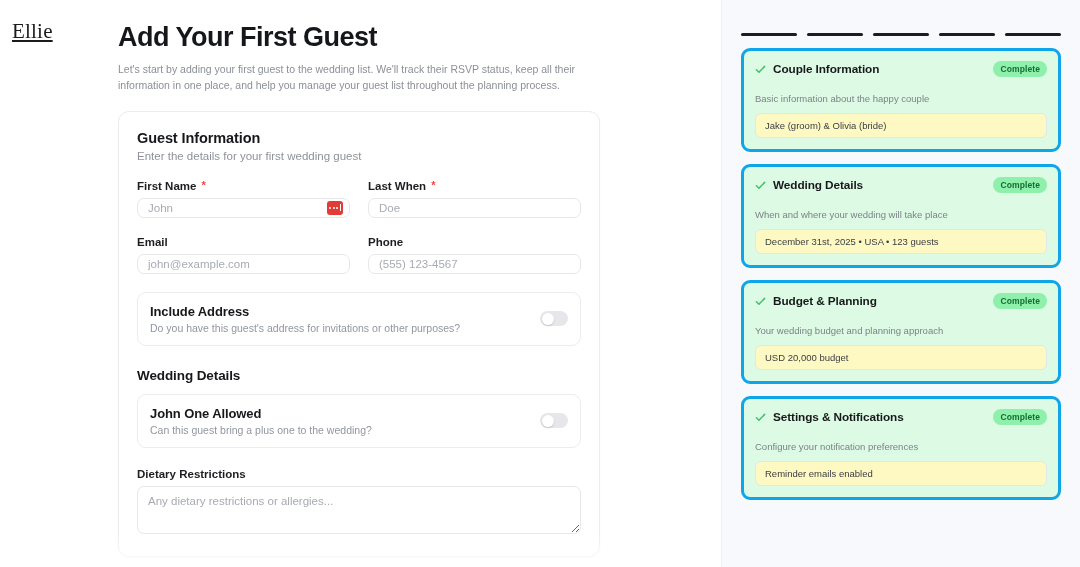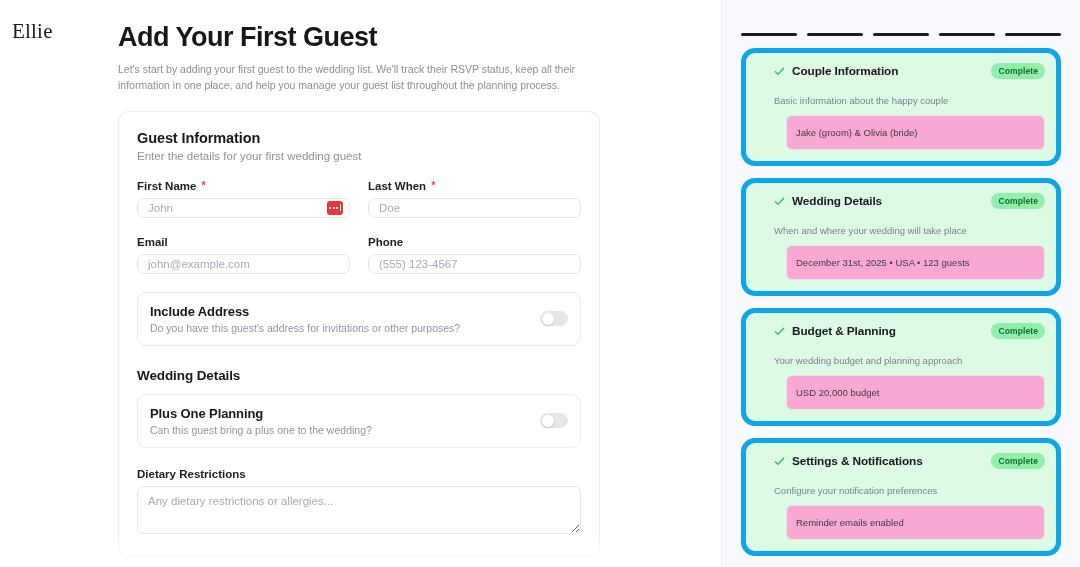--- a/index.html
+++ b/index.html
@@ -23,20 +23,21 @@
     background: #ffffff;
     overflow: hidden;
   }
   .logo {
     position: absolute;
     left: 12px; top: 19px;
     font-family: "Liberation Serif", serif;
     font-size: 21px;
     letter-spacing: .2px;
     color: #1b1b1d;
+    text-decoration: underline;
   }
   .content {
     position: absolute;
     left: 118px; top: 0; width: 603px; height: 567px;
   }
   .page-title {
     margin-top: 22px;
     font-size: 27px;
     font-weight: 700;
     letter-spacing: -.5px;
@@ -220,23 +221,23 @@
   .progress .seg {
     flex: 1 1 0;
     height: 3px;
     border-radius: 2px;
     background: #1c1d21;
   }
 
   .s-card {
     margin-top: 12px;
     background: #ddfbe4;
-    border: 5px solid #0ea5e9;
-    border-radius: 14px;
-    padding: 10px 11px 11px 28px;
+    border: 3px solid #0ea5e9;
+    border-radius: 9px;
+    padding: 10px 11px 11px 11px;
   }
   .s-card:first-of-type { margin-top: 19px; }
   .s-head {
     display: flex;
     align-items: center;
     gap: 7px;
   }
   .check {
     flex: 0 0 auto;
     width: 11px; height: 11px;
@@ -260,30 +261,29 @@
     border-radius: 999px;
     letter-spacing: .1px;
   }
   .s-sub {
     margin-top: 16px;
     font-size: 9.5px;
     color: #7c8189;
   }
   .s-value {
     margin-top: 9px;
-    background: #f9a8d4;
+    background: #fef9c3;
     border: 1px solid #e2e7ea;
     border-radius: 6px;
-    height: 35px;
+    height: 25px;
     display: flex;
     align-items: center;
     padding: 0 9px;
     font-size: 9.5px;
     color: #3b3d42;
-    margin-left: 12px;
   }
 </style>
 </head>
 <body>
 
 <div class="app">
 
   <div class="main">
 
     <div class="logo">Ellie</div>
@@ -360,21 +360,21 @@
           </div>
           <div class="switch"></div>
         </div>
 
         
         <div class="section-head">Wedding Details</div>
 
 
         <div class="toggle-row tight">
           <div>
-            <div class="tr-title">Plus One Planning</div>
+            <div class="tr-title">John One Allowed</div>
             <div class="tr-sub">Can this guest bring a plus one to the wedding?</div>
           </div>
           <div class="switch"></div>
         </div>
 
         
         <div class="ta-label">Dietary Restrictions</div>
         <textarea class="ta" placeholder="Any dietary restrictions or allergies..." style=""></textarea>
 
       </div>

